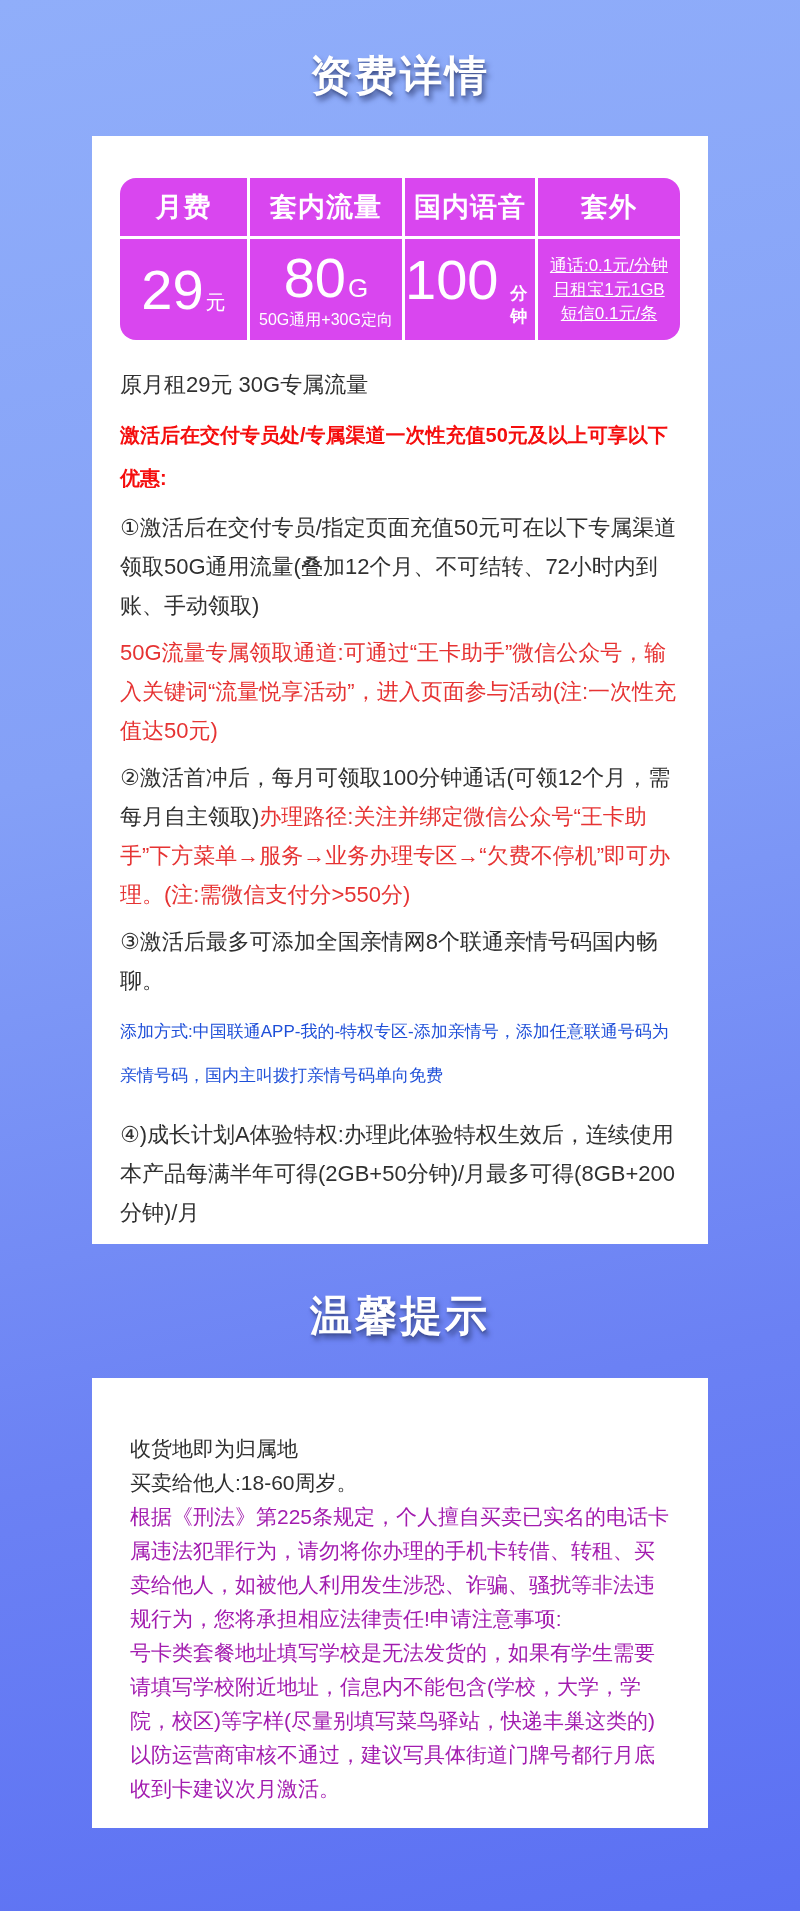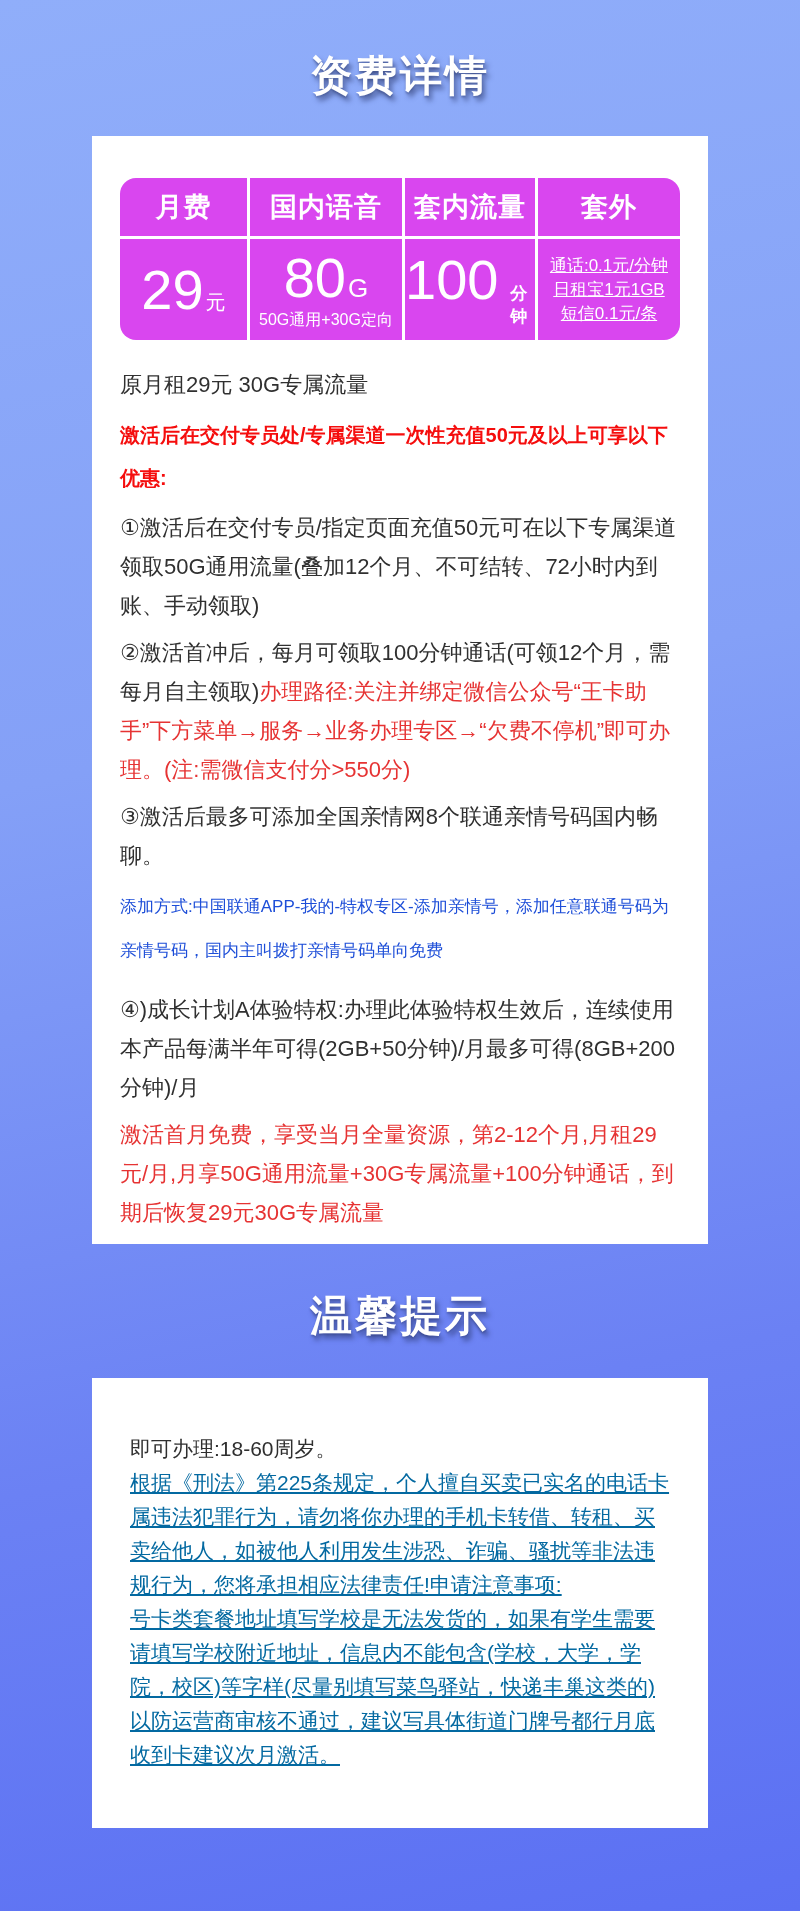--- a/index.html
+++ b/index.html
@@ -78,35 +78,35 @@
     color:#f50d0d;
     font-weight:bold;
     font-size:20px;
     line-height:43px;
   }
   .red{color:#e63333;}
   .p-smallred{margin-top:10px;font-size:17px;line-height:44px;color:#1d4ed8;}
   
   .tip{margin:0;font-size:21px;line-height:34px;}
   .tip-black{color:#2f2f2f;}
-  .tip-red{color:#0369a1;text-decoration:underline;}
+  .tip-red{color:#a21caf;}
 </style>
 </head>
 <body>
 
 <div class="page">
 
   <h1 class="big-title">资费详情</h1>
 
   <section class="card card-tariff">
 
     <div class="plan-table">
       <div class="cell head">月费</div>
+      <div class="cell head">套内流量</div>
       <div class="cell head">国内语音</div>
-      <div class="cell head">套内流量</div>
       <div class="cell head">套外</div>
 
       <div class="cell col-fee">
         <span class="valline">
           <span class="num">29</span>
           <span class="unit">元</span>
         </span>
       </div>
 
       <div class="cell col-data">
@@ -130,34 +130,36 @@
         <span>短信0.1元/条</span>
       </div>
     </div>
 
     <p class="p p-original">原月租29元 30G专属流量</p>
 
     <p class="p p-promo">激活后在交付专员处/专属渠道一次性充值50元及以上可享以下优惠:</p>
 
     <p class="p">①激活后在交付专员/指定页面充值50元可在以下专属渠道领取50G通用流量(叠加12个月、不可结转、72小时内到账、手动领取)</p>
 
+    <p class="p red">50G流量专属领取通道:可通过“王卡助手”微信公众号，输入关键词“流量悦享活动”，进入页面参与活动(注:一次性充值达50元)</p>
 
     <p class="p"><span>②激活首冲后，每月可领取100分钟通话(可领12个月，需每月自主领取)</span><span class="red">办理路径:关注并绑定微信公众号“王卡助手”下方菜单→服务→业务办理专区→“欠费不停机”即可办理。(注:需微信支付分&gt;550分)</span></p>
 
     <p class="p">③激活后最多可添加全国亲情网8个联通亲情号码国内畅聊。</p>
 
     <p class="p-smallred">添加方式:中国联通APP-我的-特权专区-添加亲情号，添加任意联通号码为亲情号码，国内主叫拨打亲情号码单向免费</p>
 
     <p class="p">④)成长计划A体验特权:办理此体验特权生效后，连续使用本产品每满半年可得(2GB+50分钟)/月最多可得(8GB+200分钟)/月</p>
 
     <p class="p red">激活首月免费，享受当月全量资源，第2-12个月,月租29元/月,月享50G通用流量+30G专属流量+100分钟通话，到期后恢复29元30G专属流量</p>
 
   </section>
 
   <h1 class="big-title second">温馨提示</h1>
 
   <section class="card card-tips">
-    <p class="tip tip-black">即可办理:18-60周岁。</p>
+    <p class="tip tip-black">收货地即为归属地</p>
+    <p class="tip tip-black">买卖给他人:18-60周岁。</p>
     <p class="tip tip-red">根据《刑法》第225条规定，个人擅自买卖已实名的电话卡属违法犯罪行为，请勿将你办理的手机卡转借、转租、买卖给他人，如被他人利用发生涉恐、诈骗、骚扰等非法违规行为，您将承担相应法律责任!申请注意事项:</p>
     <p class="tip tip-red">号卡类套餐地址填写学校是无法发货的，如果有学生需要请填写学校附近地址，信息内不能包含(学校，大学，学院，校区)等字样(尽量别填写菜鸟驿站，快递丰巢这类的)以防运营商审核不通过，建议写具体街道门牌号都行月底收到卡建议次月激活。</p>
   </section>
 
 </div>
 
 </body></html>

